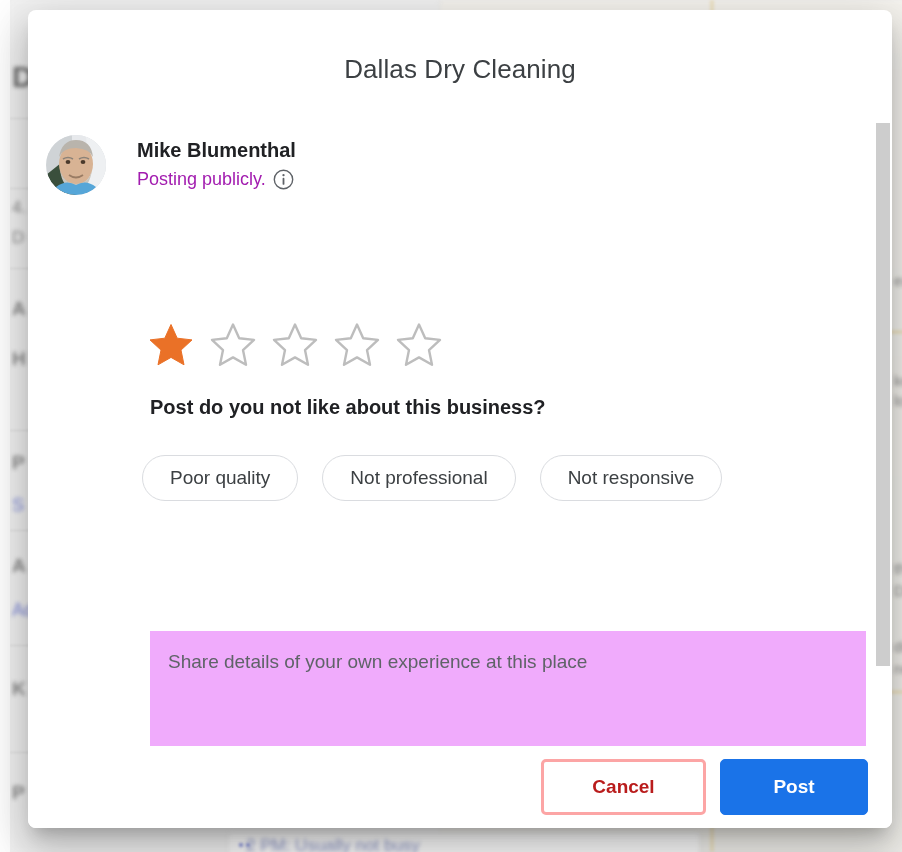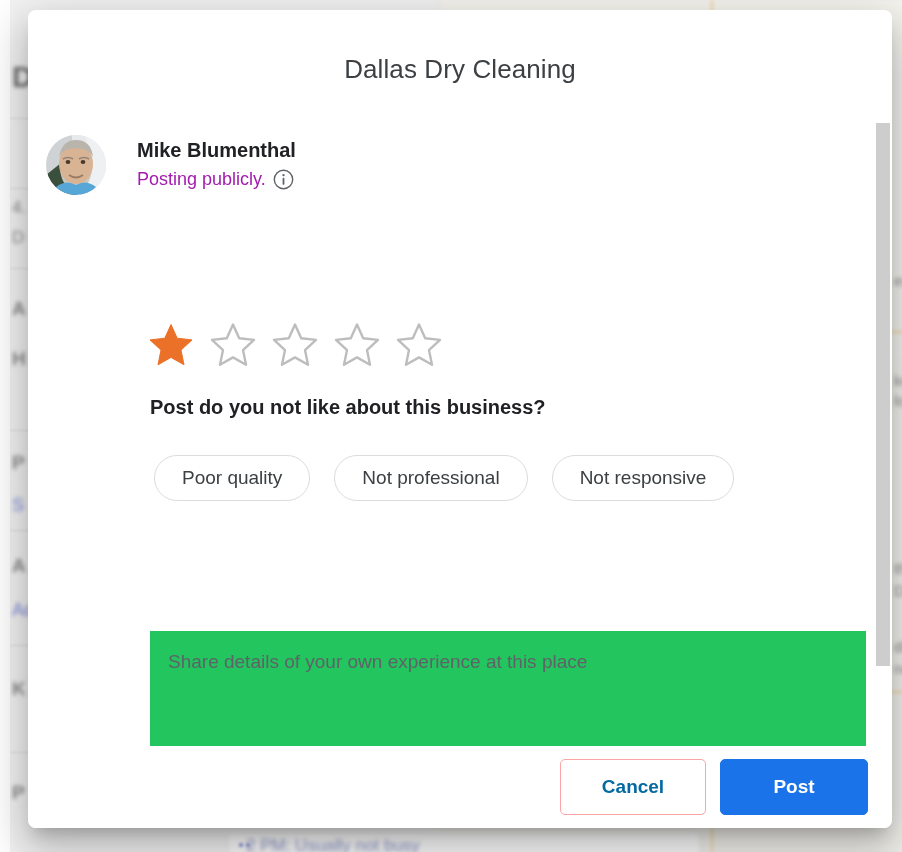--- a/index.html
+++ b/index.html
@@ -213,21 +213,21 @@
     left: 122px;
     top: 290px;
     font-size: 20px;
     font-weight: bold;
     color: #202124;
   }
 
   
   .chips {
     position: absolute;
-    left: 126px;
+    left: 114px;
     top: 349px;
     width: 700px;
     display: flex;
     flex-wrap: wrap;
     gap: 0 24px;
   }
   .chip {
     height: 46px;
     padding: 0 27px;
     border: 1px solid #dadce0;
@@ -243,21 +243,21 @@
     white-space: nowrap;
   }
 
   
   .review-field {
     position: absolute;
     left: 122px;
     top: 525px;
     width: 716px;
     height: 133px;
-    background: #22c55e;
+    background: #f0abfc;
     border: 0;
     border-bottom: 2px solid #1a73e8;
     box-sizing: border-box;
     padding: 20px 18px 0 18px;
     font-size: 19px;
     font-family: "Liberation Sans", sans-serif;
     color: #202124;
     resize: none;
     outline: none;
   }
@@ -301,25 +301,25 @@
     font-family: "Liberation Sans", sans-serif;
     font-size: 19px;
     font-weight: bold;
     border-radius: 5px;
     cursor: pointer;
     display: inline-flex;
     align-items: center;
     justify-content: center;
   }
   .btn-cancel {
-    width: 146px;
+    width: 165px;
     height: 56px;
     background: #ffffff;
-    border: 1px solid #fca5a5;
-    color: #0369a1;
+    border: 3px solid #fca5a5;
+    color: #b91c1c;
   }
   .btn-post {
     width: 148px;
     height: 56px;
     background: #1a73e8;
     border: 1px solid #1a73e8;
     color: #ffffff;
   }
 </style>
 </head>

